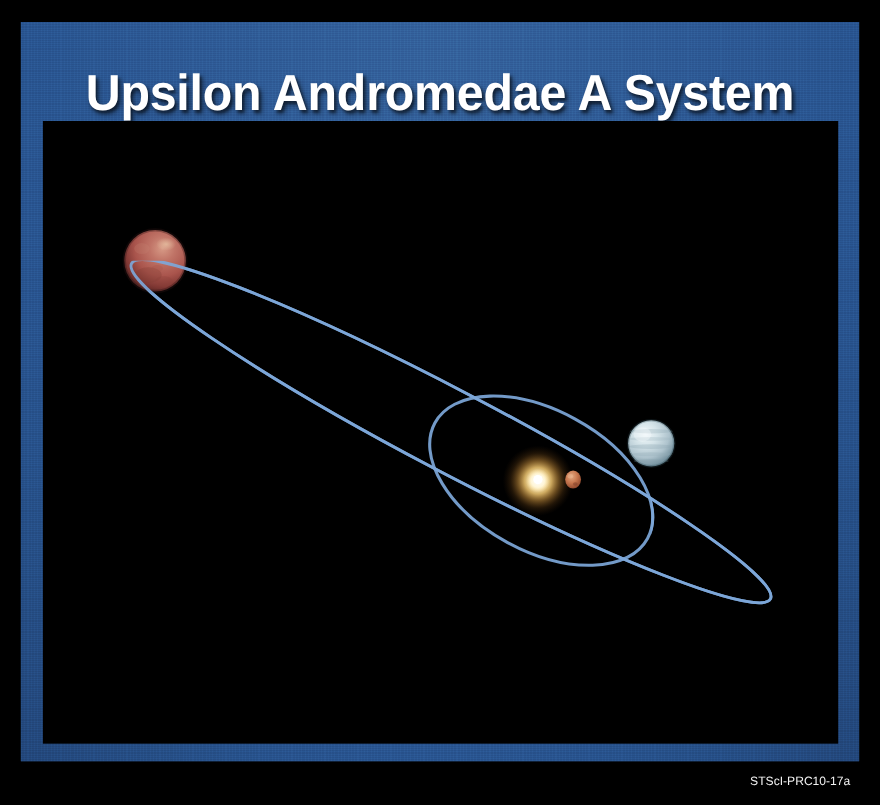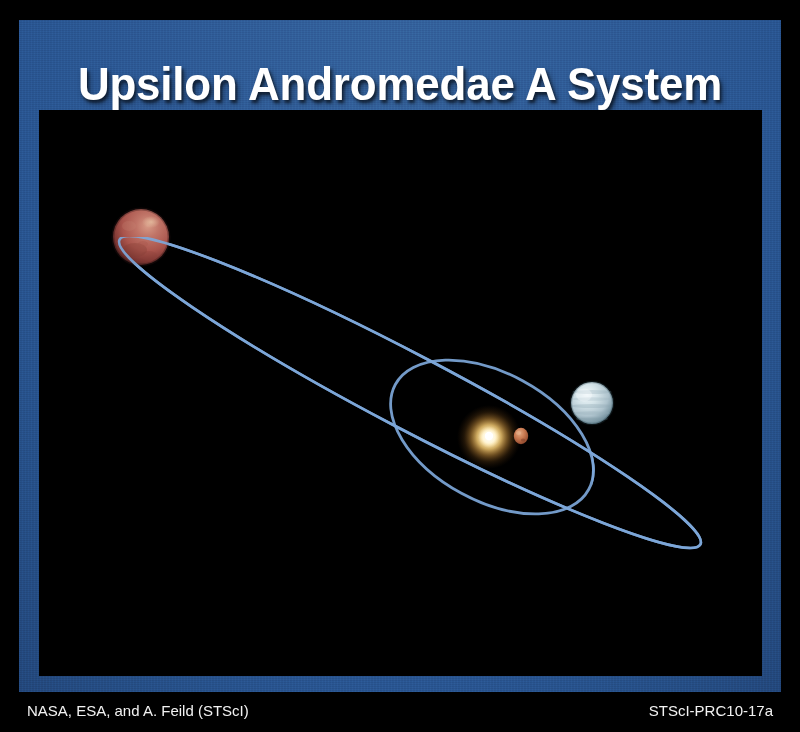--- a/index.html
+++ b/index.html
@@ -86,21 +86,21 @@
     font-size: 15px;
     line-height: 18px;
     white-space: nowrap;
     user-select: none;
   }
   #footer-right {
     position: absolute;
     right: 27px;
     top: 702px;
     color: #f2f2f2;
-    font-size: 15px;
+    font-size: 11px;
     line-height: 18px;
     white-space: nowrap;
     text-align: right;
     user-select: none;
   }
 </style>
 </head>
 <body>
 
 <div id="poster">
@@ -223,16 +223,15 @@
 
         <circle cx="553" cy="293" r="21" fill="none" stroke="#2c4450" stroke-width="2.4" opacity="0.3"></circle>
       </g>
 
       <g clip-path="url(#clipRightOfGiant)">
         <ellipse cx="453" cy="327" rx="110" ry="64" transform="rotate(28.5 453 327)" fill="none" stroke="#7da7d9" stroke-width="2.8" opacity="0.92"></ellipse>
       </g>
     </svg>
   </div>
 
-  <div id="footer-left">NASA, ESA, and A. Feild (STScI)</div>
   <div id="footer-right">STScI-PRC10-17a</div>
 
 </div>
 
 </body></html>

